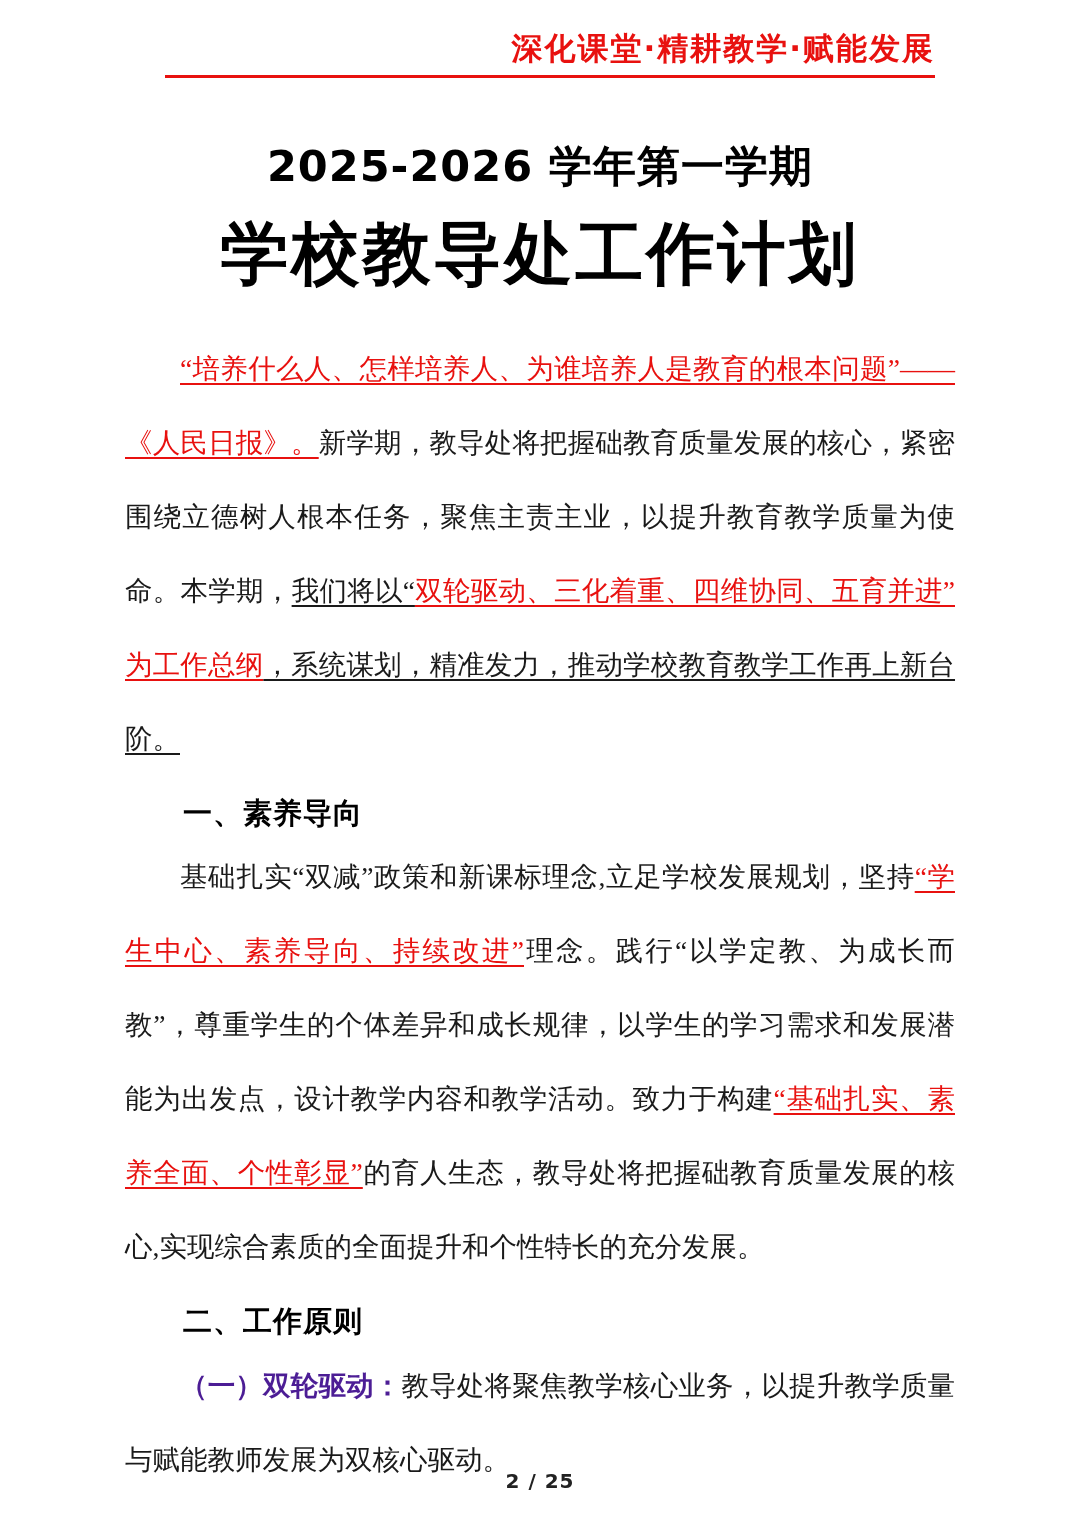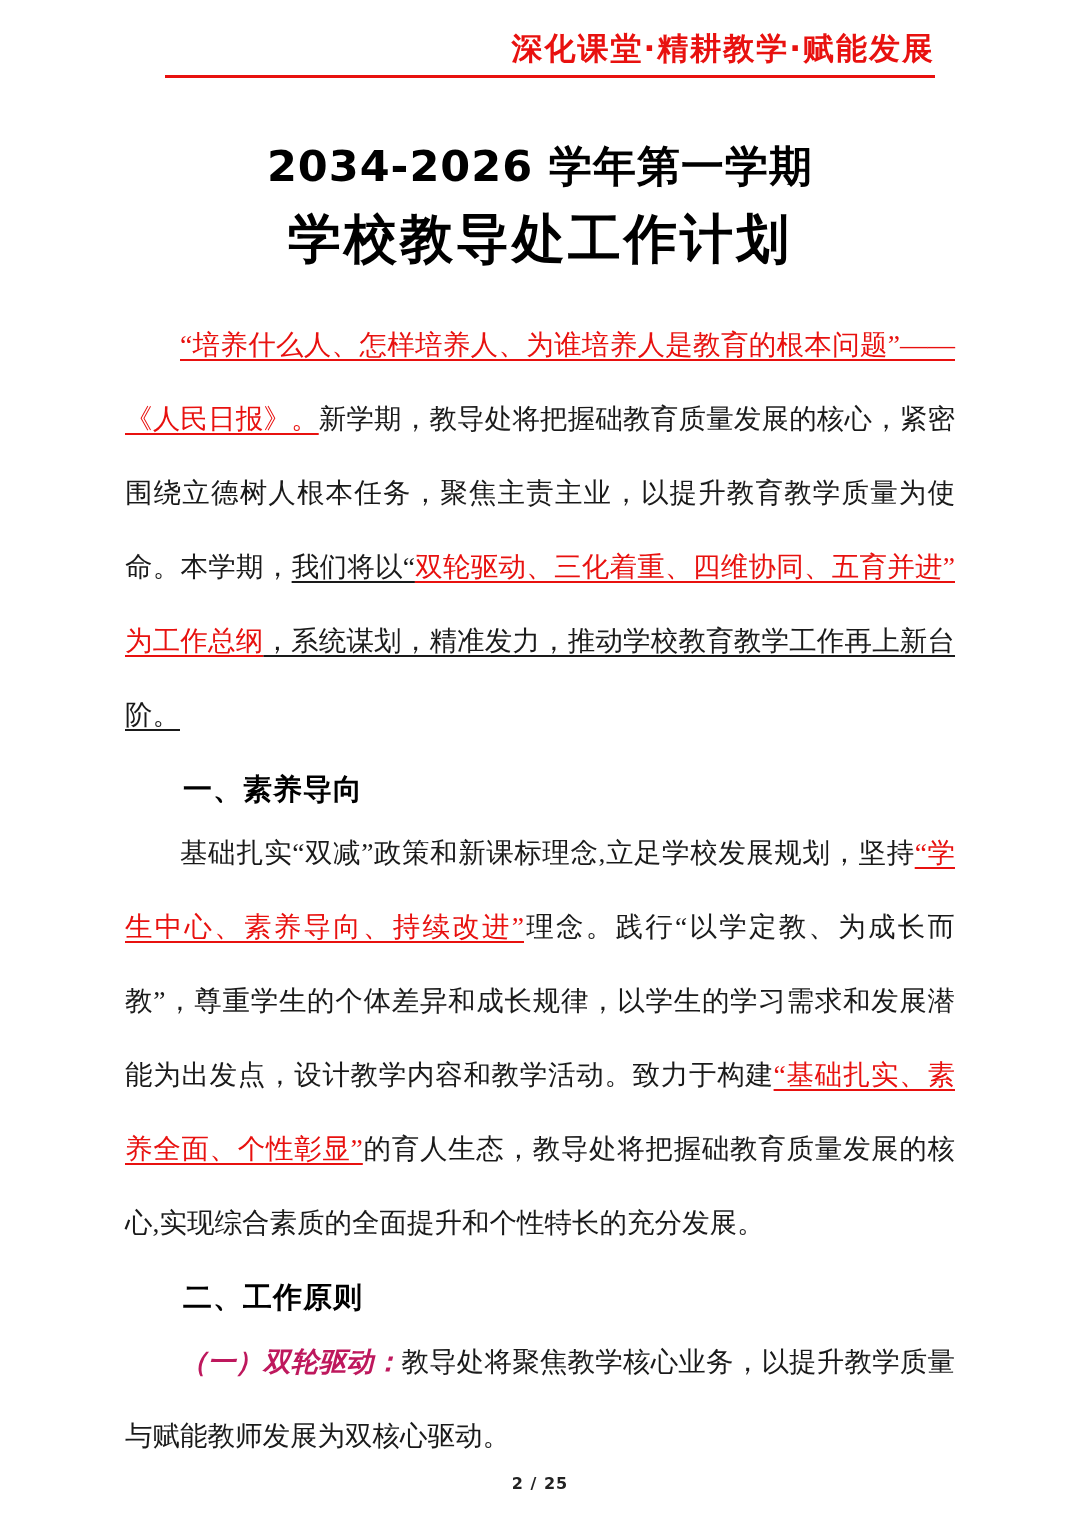--- a/index.html
+++ b/index.html
@@ -56,23 +56,23 @@
     font-weight: bold;
     font-size: 43px;
     letter-spacing: 1px;
     margin-top: 42px;
     color: #000;
   }
   .title-line2 {
     text-align: center;
     font-family: "DejaVu Sans", "Liberation Sans", sans-serif;
     font-weight: bold;
-    font-size: 53px;
+    font-size: 68px;
     letter-spacing: 3px;
-    margin-top: 13px;
+    margin-top: 20px;
     color: #000;
     line-height: 1.12;
   }
 
   
   .body-area {
     margin-top: 40px;
   }
   p.para {
     margin: 0 0 2px 0;
@@ -99,49 +99,48 @@
     font-weight: bold;
     font-size: 29px;
     margin: 18px 0 6px 0;
     text-indent: 2em;
     letter-spacing: 1px;
     color: #000;
   }
   .lead {
     font-family: "DejaVu Sans", "Liberation Sans", sans-serif;
     font-weight: bold;
-    color: #be185d;
-    font-style: italic;
+    color: #4c1d95;
   }
 
   
   .footer {
     position: absolute;
     left: 0;
     right: 0;
     bottom: 34px;
     text-align: center;
     font-family: "DejaVu Sans", "Liberation Sans", sans-serif;
     font-weight: bold;
-    font-size: 16px;
+    font-size: 20px;
     color: #222;
     letter-spacing: 1px;
   }
 </style>
 </head>
 <body>
 
 <div class="page">
 
   <div class="header">
     <div class="header-title">深化课堂·精耕教学·赋能发展</div>
     <div class="header-rule"></div>
   </div>
 
-  <div class="title-line1">2034-2026 学年第一学期</div>
+  <div class="title-line1">2025-2026 学年第一学期</div>
   <div class="title-line2">学校教导处工作计划</div>
 
   <div class="body-area">
 
     <p class="para"><span class="hl">“培养什么人、怎样培养人、为谁培养人是教育的根本问题”——《人民日报》。</span><span>新学期，教导处将把握础教育质量发展的核心，紧密围绕立德树人根本任务，聚焦主责主业，以提升教育教学质量为使命。本学期，</span><span class="ul">我们将以“</span><span class="hl">双轮驱动、三化着重、四维协同、五育并进”为工作总纲</span><span class="ul">，系统谋划，精准发力，推动学校教育教学工作再上新台阶。</span></p>
 
     <h2 class="section">一、素养导向</h2>
 
     <p class="para"><span>基础扎实“双减”政策和新课标理念,立足学校发展规划，坚持</span><span class="hl">“学生中心、素养导向、持续改进”</span><span>理念。践行“以学定教、为成长而教”，尊重学生的个体差异和成长规律，以学生的学习需求和发展潜能为出发点，设计教学内容和教学活动。致力于构建</span><span class="hl">“基础扎实、素养全面、个性彰显”</span><span>的育人生态，教导处将把握础教育质量发展的核心,实现综合素质的全面提升和个性特长的充分发展。</span></p>
 

